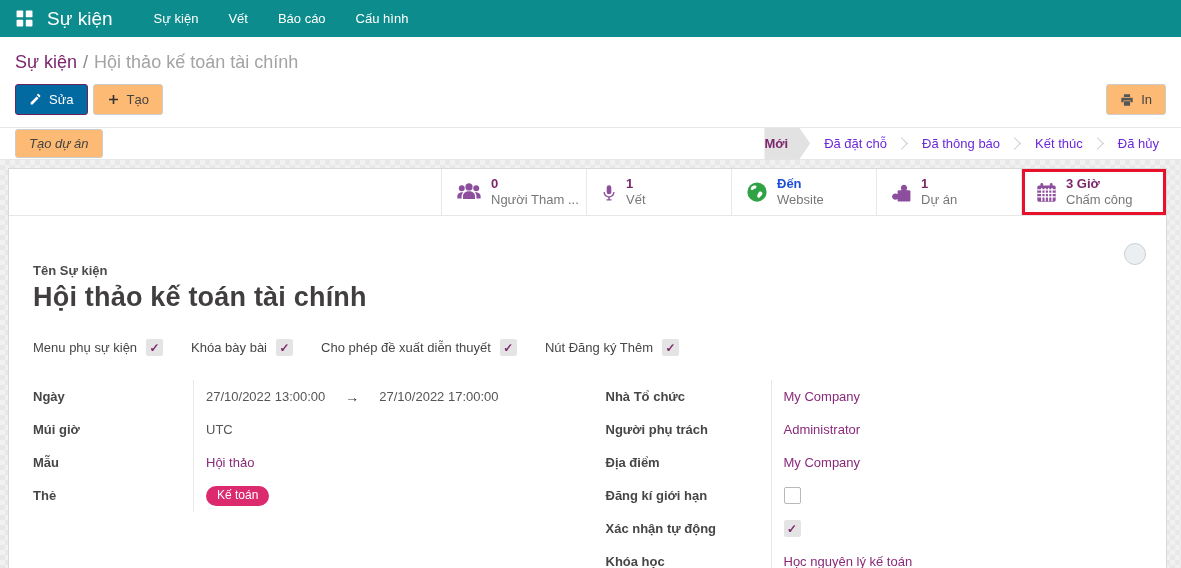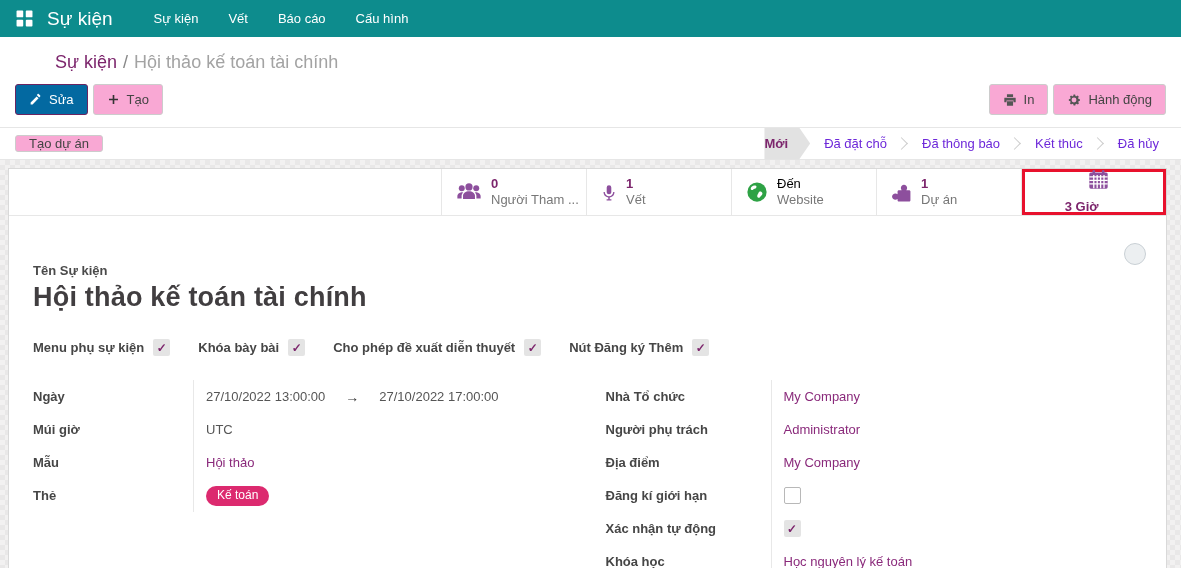--- a/index.html
+++ b/index.html
@@ -17,73 +17,73 @@
   svg { display:block; }
 
   
   .navbar { height:37px; background:#0d8c8d; display:flex; align-items:center; padding:0 12px; }
   .apps-icon { width:17px; height:17px; cursor:pointer; margin-left:4px; }
   .brand { color:#fff; font-size:19px; font-weight:400; margin:0 26px 0 14px; cursor:pointer; }
   .nav-item { color:#fff; font-size:13px; padding:0 15px; line-height:37px; cursor:pointer; text-decoration:none; display:inline-block; }
 
   
   .control-panel { background:#fff; padding:12px 15px 12px 15px; }
-  .breadcrumb { font-size:18px; line-height:26px; margin-bottom:9px;margin-left:40px; }
+  .breadcrumb { font-size:18px; line-height:26px; margin-bottom:9px; }
   .breadcrumb a { color:#7c256c; text-decoration:none; cursor:pointer; }
   .breadcrumb .sep { color:#888; margin:0 6px; }
   .breadcrumb .current { color:#a3a3a3; }
   .button-row { display:flex; justify-content:space-between; align-items:center; }
   .btn-group { display:flex; gap:5px; }
   .btn {
-    height:31px; padding:0 13px; background:#f9a8d4; border:1px solid #ccc; border-radius:3px;
+    height:31px; padding:0 13px; background:#fdba74; border:1px solid #ccc; border-radius:3px;
     font-family:inherit; font-size:13px; color:#444; display:inline-flex; align-items:center; gap:7px; cursor:pointer;
   }
   .btn-primary { background:#0369a1; border-color:#6b2460; color:#fff; }
 
   
   .statusbar {
     height:33px; background:#fff; border-top:1px solid #e6e6e6; border-bottom:1px solid #e6e6e6;
     display:flex; justify-content:space-between; align-items:center; padding-left:15px;
   }
-  .statusbar .btn { height:17px; }
+  .statusbar .btn { height:29px;font-style:italic; }
   .pipeline { display:flex; align-items:center; height:100%; padding-right:8px; }
   .status { line-height:32px; padding:0 14px; color:#6d28d9; cursor:pointer; white-space:nowrap; }
   .status.active {
     background:#e2e2e2; color:#7c256c; font-weight:bold;
     padding:0 22px 0 0;
     clip-path:polygon(0 0, calc(100% - 11px) 0, 100% 50%, calc(100% - 11px) 100%, 0 100%);
   }
   .chev { width:9px; height:9px; border-top:1px solid #ccc; border-right:1px solid #ccc; transform:rotate(45deg); margin:0 2px 0 -4px; flex:0 0 auto; }
 
   
   .sheet { background:#fff; border:1px solid #d9d9d9; margin:8px 14px 0 8px; height:520px; position:relative; }
   .stat-row { display:flex; justify-content:flex-end; border-bottom:1px solid #e7e7e7; height:47px; }
   .stat-btn {
     width:145px; border-left:1px solid #e7e7e7; display:flex; align-items:center; gap:9px;
     padding:0 6px 0 14px; cursor:pointer; background:#fff;
   }
   .stat-btn .txt { display:flex; flex-direction:column; line-height:16px; overflow:hidden; }
   .stat-value { color:#7c256c; font-weight:bold; font-size:13px; white-space:nowrap; }
   .stat-label { color:#777; font-size:13px; white-space:nowrap; }
-  .stat-btn.plain .stat-value { color:#000000; font-weight:400; }
-  .stat-btn.highlight { box-shadow:inset 0 0 0 3px #e8112d;flex-direction:column; }
+  .stat-btn.plain .stat-value { color:#1d4ed8; font-weight:700; }
+  .stat-btn.highlight { box-shadow:inset 0 0 0 3px #e8112d; }
   .stat-icon { flex:0 0 auto; }
 
   
   .form-body { padding:30px 18px 10px 24px; position:relative; }
   .avatar-circle {
     position:absolute; top:27px; right:20px; width:22px; height:22px; border-radius:50%;
     background:#eceff1; border:1px solid #c9d0d5;
   }
   .name-label { font-size:13px; font-weight:bold; color:#4a4a4a;margin-top:17px; }
   .event-title { font-size:27px; font-weight:600; color:#413e40; margin:4px 0 26px 0; letter-spacing:.2px; }
 
   .toggles { display:flex; align-items:center; gap:28px; margin-bottom:24px; }
   .toggle { display:flex; align-items:center; gap:9px; }
-  .toggle-label { font-weight:bold; color:#464646; }
+  .toggle-label { font-weight:normal; color:#464646; }
 
   .cb { width:17px; height:17px; border-radius:2px; display:inline-flex; align-items:center; justify-content:center; cursor:pointer; flex:0 0 auto; }
   .cb.checked { background:#e4e4e4; }
   .cb.checked::after { content:"✓"; color:#7c256c; font-weight:bold; font-size:12px; line-height:1; }
   .cb.unchecked { background:#fff; border:1px solid #b8b8b8; }
 
   .field-grid { display:grid; grid-template-columns:1fr 1fr; column-gap:30px; }
   .fgroup { display:flex; flex-direction:column; }
   .frow { display:grid; grid-template-columns:160px 1fr; min-height:33px; align-items:center; }
   .fgroup.right .frow { grid-template-columns:165px 1fr; }
@@ -131,26 +131,20 @@
         <span>Tạo</span>
       </button>
     </div>
     <div class="btn-group">
       <button class="btn">
         <svg width="14" height="14" viewBox="0 0 16 16" fill="#555">
           <path d="M4.5 1.5h7v3h-7zM2 5.5h12c.3 0 .5.2.5.5v4.2c0 .3-.2.5-.5.5h-2V8.5h-8v2.2H2c-.3 0-.5-.2-.5-.5V6c0-.3.2-.5.5-.5zM4.5 9.5h7v5h-7z"></path>
         </svg>
         <span>In</span>
       </button>
-      <button class="btn">
-        <svg width="14" height="14" viewBox="0 0 16 16" fill="#555">
-          <path d="M8 5.2A2.8 2.8 0 1 0 8 10.8 2.8 2.8 0 0 0 8 5.2zm6.9 3.7l-1.7.4c-.1.4-.2.7-.4 1l.9 1.5-1.3 1.3-1.5-.9c-.3.2-.6.3-1 .4l-.4 1.7H7.5l-.4-1.7c-.4-.1-.7-.2-1-.4l-1.5.9-1.3-1.3.9-1.5c-.2-.3-.3-.6-.4-1l-1.7-.4V7.1l1.7-.4c.1-.4.2-.7.4-1l-.9-1.5 1.3-1.3 1.5.9c.3-.2.6-.3 1-.4l.4-1.7h1.8l.4 1.7c.4.1.7.2 1 .4l1.5-.9 1.3 1.3-.9 1.5c.2.3.3.6.4 1l1.7.4v1.8z"></path>
-        </svg>
-        <span>Hành động</span>
-      </button>
     </div>
   </div>
 </div>
 
 <div class="statusbar">
   <button class="btn">Tạo dự án</button>
   <div class="pipeline">
     <div class="status active">Mới</div>
     <div class="status">Đã đặt chỗ</div>
     <div class="chev"></div>

